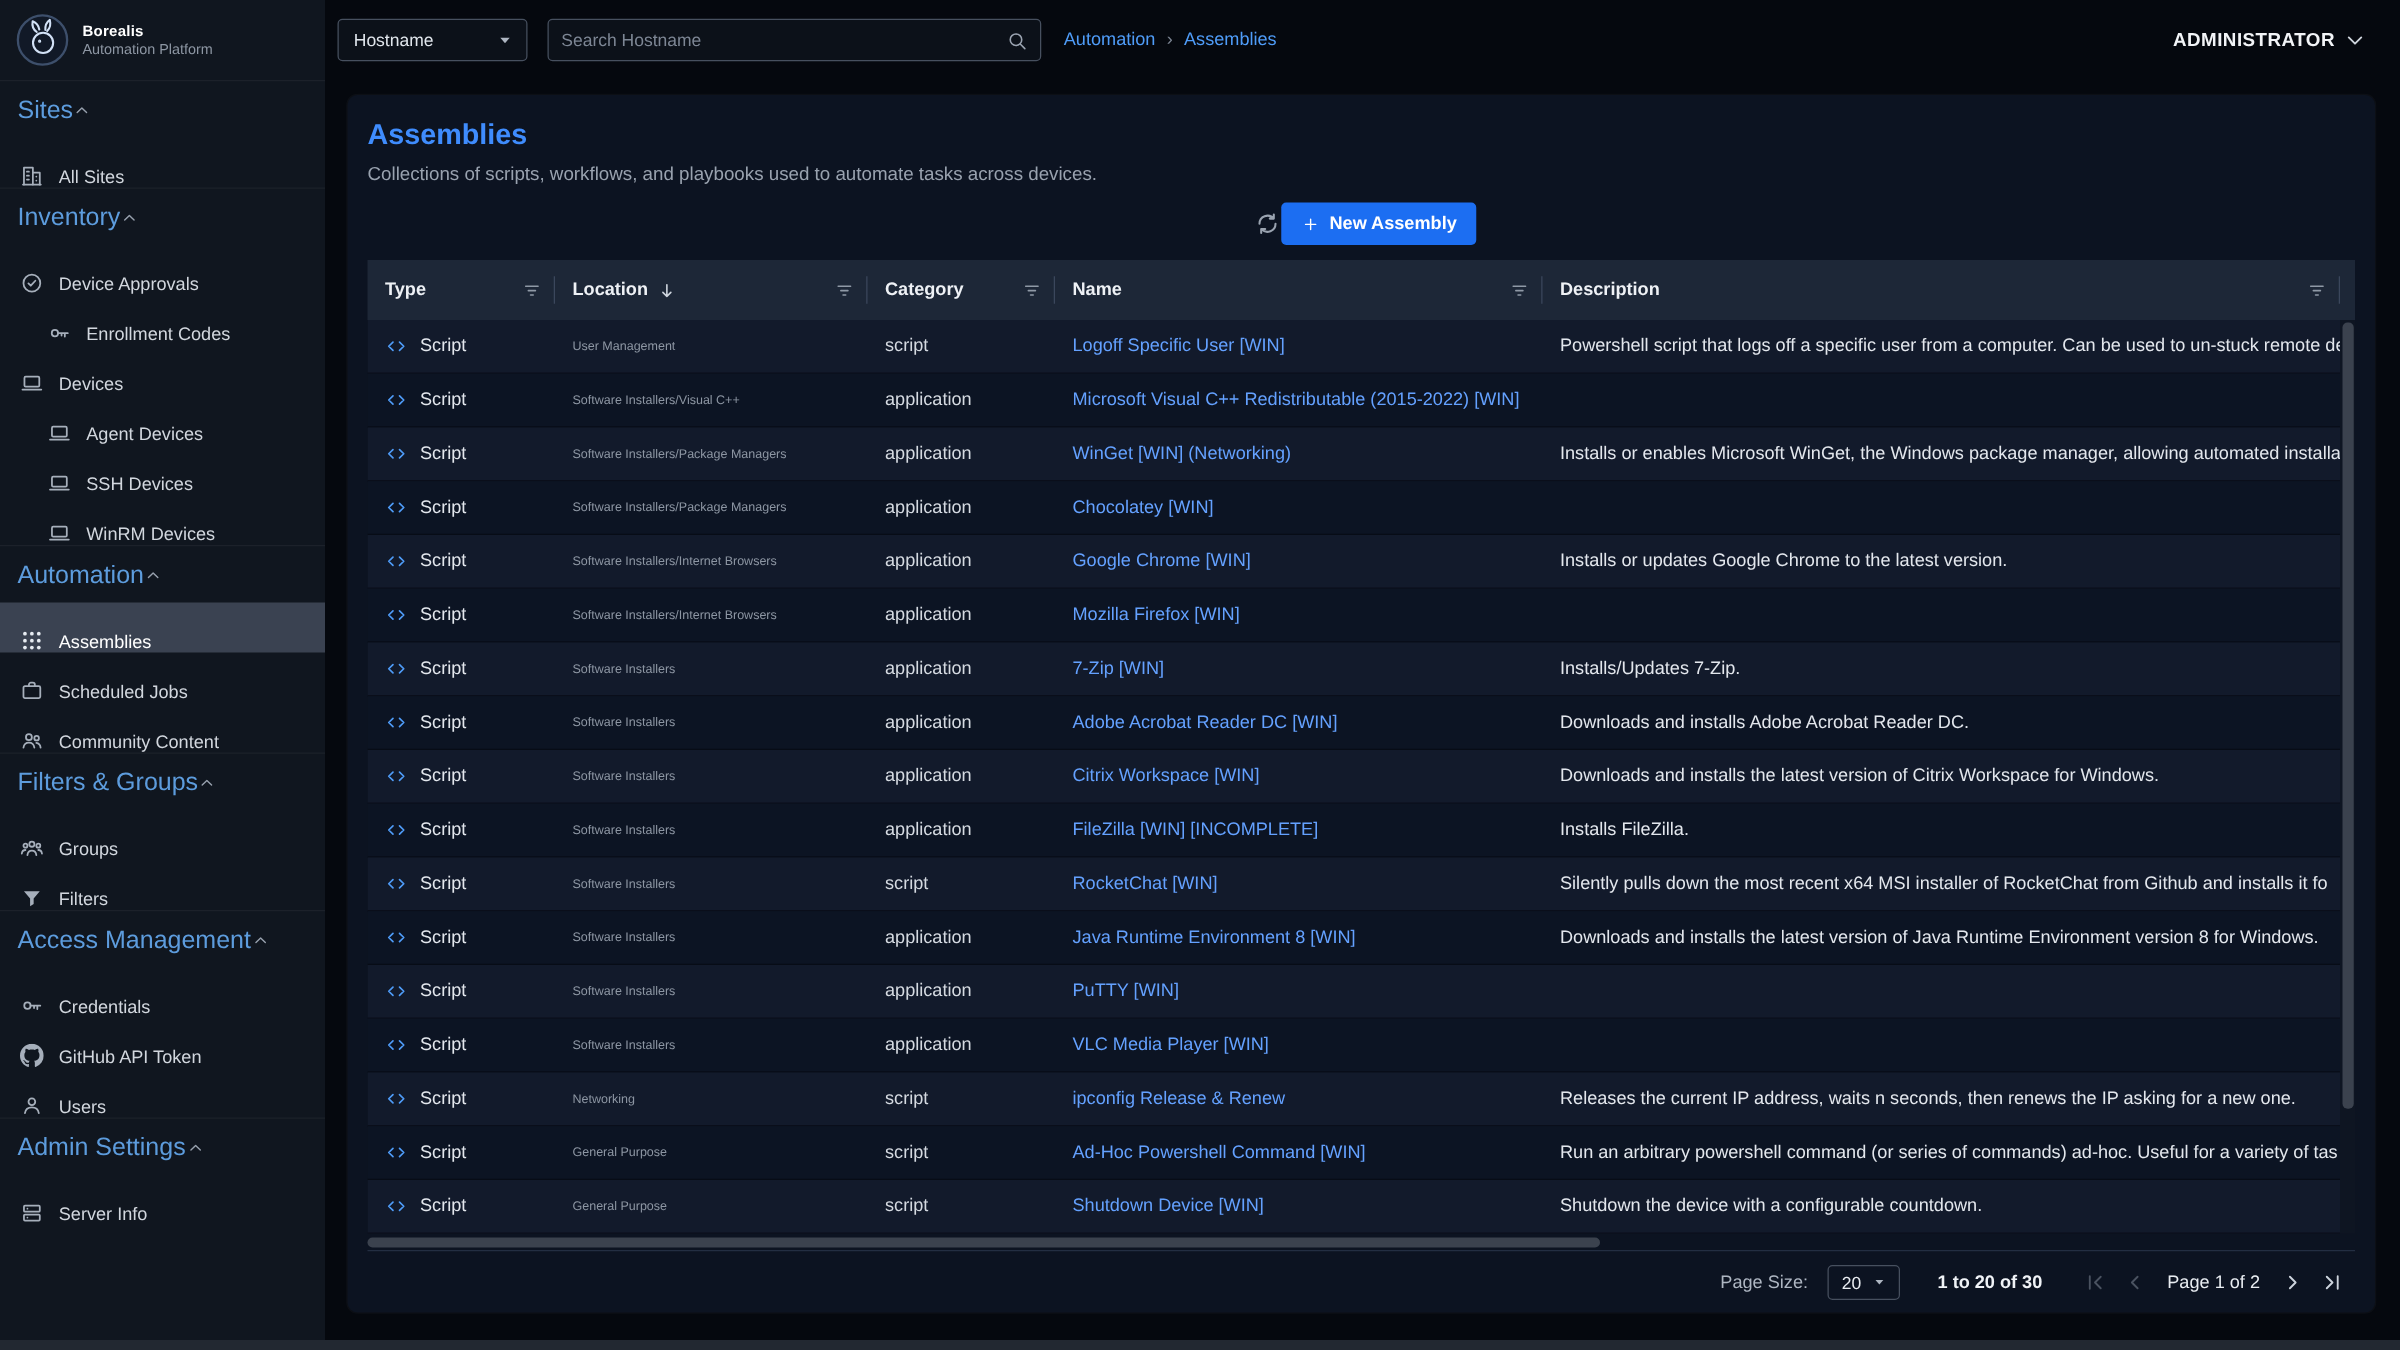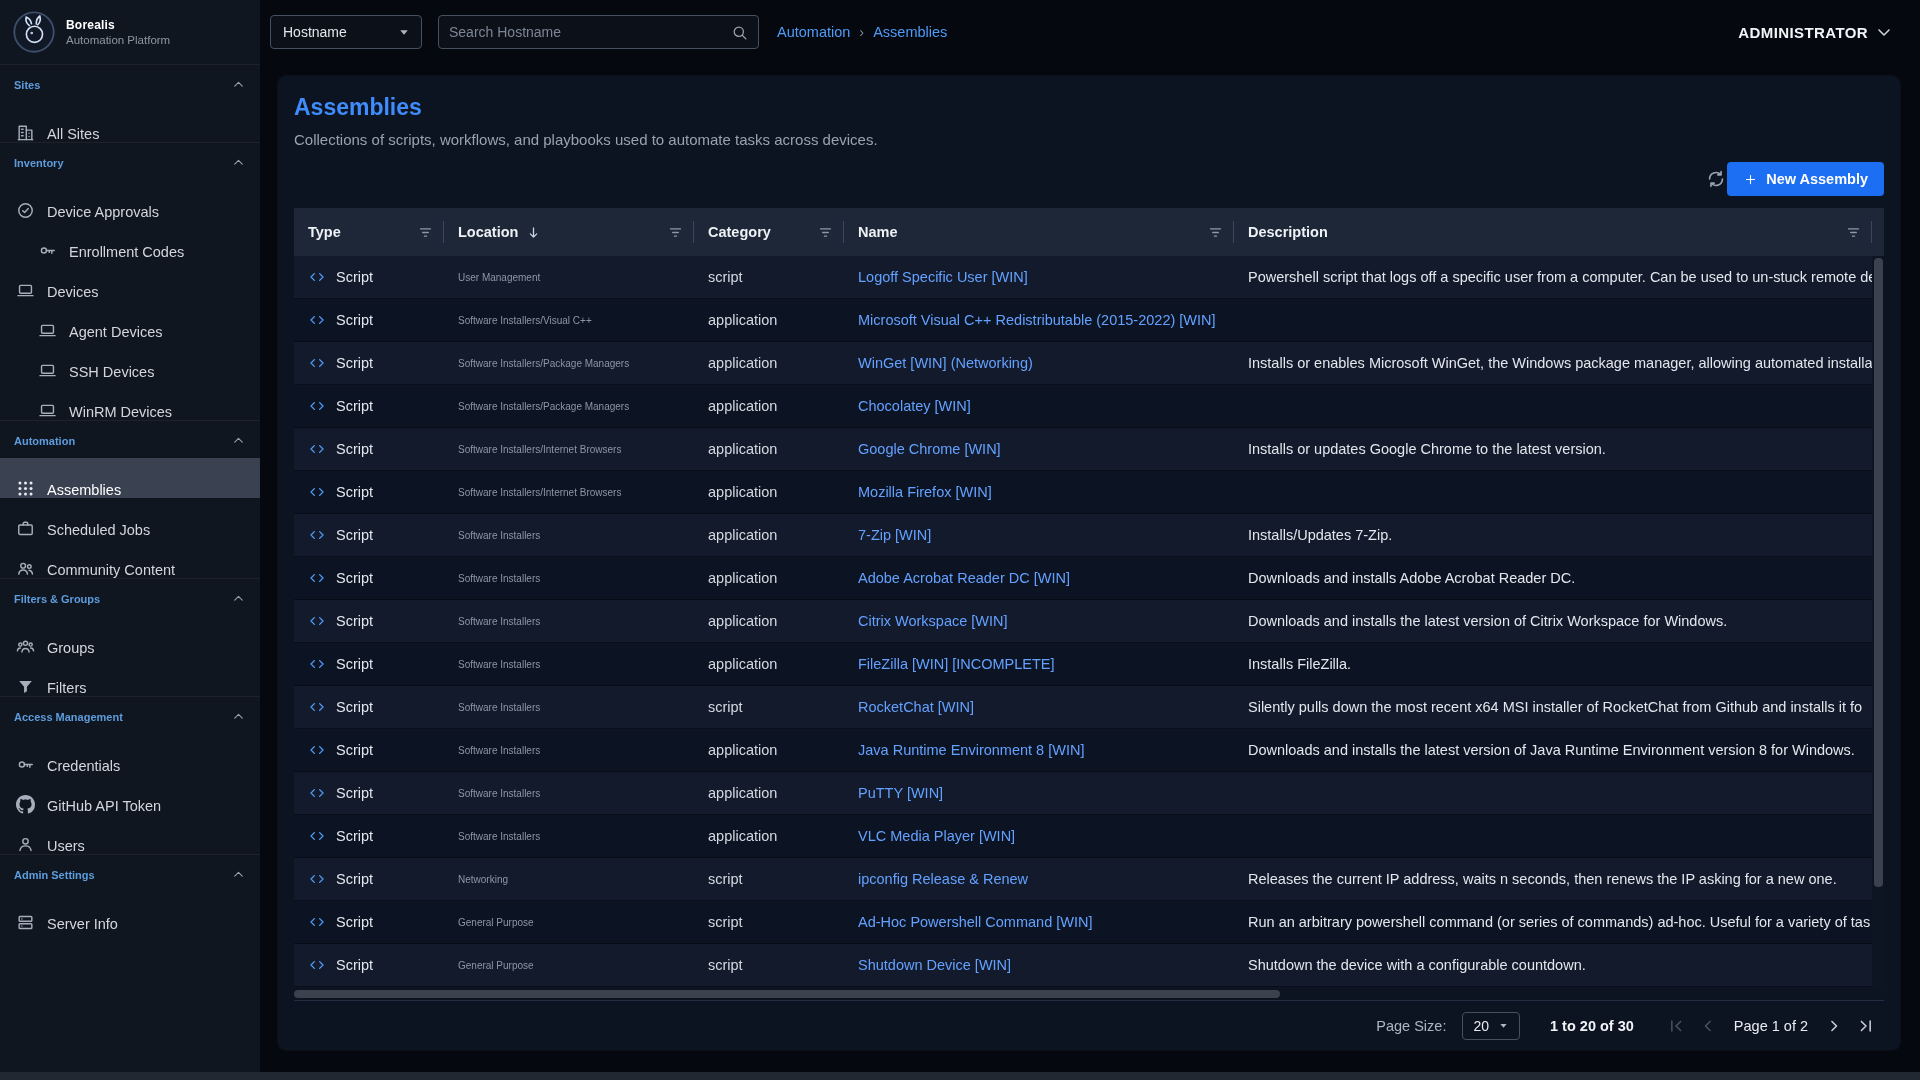--- a/index.html
+++ b/index.html
@@ -11,55 +11,55 @@
 
   .app{display:flex;width:1920px;height:1072px}
 
   
   .sidebar{width:260px;flex:none;background:#10161f;display:flex;flex-direction:column;overflow:hidden}
   .brand{display:flex;align-items:center;gap:10px;height:64px;padding:0 12px;flex:none}
   .logo{width:44px;height:44px;flex:none}
   .brand-title{font-size:12px;font-weight:700;color:#ffffff;letter-spacing:.2px}
   .brand-sub{font-size:11.5px;color:#8d96a3;margin-top:2px}
   .nav-section{border-top:1px solid rgba(255,255,255,.05)}
-  .nav-section-head{display:flex;align-items:center;justify-content:space-between;
-    padding:12px 14px 10px;color:var(--c-section-title,#5d9cdd);font-size:11px;font-weight:700;cursor:pointer}
+  .nav-section-head{display:flex;align-items:center;justify-content:flex-start;
+    padding:12px 14px 10px;color:var(--c-section-title,#5d9cdd);font-size:20px;font-weight:400;cursor:pointer}
   .nav-section-head .chev{width:15px;height:15px;color:#97a0ad}
   .nav-item{display:flex;align-items:flex-end;gap:12px;height:40px;padding-left:16px;
     font-size:14.5px;color:#d2d7de;cursor:pointer}
   .nav-item.indent{padding-left:38px}
   .nav-item.active{background:#3a4251;color:#ffffff}
   .nav-ic{width:19px;height:19px;color:#a6afbb;flex:none}
   .nav-item.active .nav-ic{color:#e7ecf2}
 
   
   .main{flex:1;display:flex;flex-direction:column;min-width:0}
   .topbar{height:64px;flex:none;display:flex;align-items:center;gap:16px;padding:0 26px 0 10px}
   .hostname-select{width:152px;height:34px;border:1px solid #47505f;border-radius:4px;background:#0c1119;
     display:flex;align-items:center;justify-content:space-between;padding:0 8px 0 12px;font-size:14px;color:#e1e6ec;cursor:pointer}
   .sel-caret{width:18px;height:18px;color:#aeb6c2}
-  .searchbox{width:321px;height:34px;border:1px solid #47505f;border-radius:4px;background:#0c1119;
+  .searchbox{width:395px;height:34px;border:1px solid #47505f;border-radius:4px;background:#0c1119;
     display:flex;align-items:center;padding:0 10px}
   .search-input{flex:1;background:transparent;border:none;outline:none;color:#e1e6ec;font-size:14px;font-family:inherit}
   .search-input::placeholder{color:#7d8694}
   .search-ic{width:17px;height:17px;color:#9aa3b0}
   .breadcrumb{display:flex;align-items:center;gap:9px;font-size:14.5px;margin-left:2px}
   .crumb{color:#4f9cf8;cursor:pointer;text-decoration:none}
   .crumb-sep{color:#7d8694}
   .user-menu{margin-left:auto;display:flex;align-items:center;gap:6px;font-size:15px;font-weight:700;
     letter-spacing:.4px;color:#f2f4f7;cursor:pointer}
   .user-caret{width:20px;height:20px;color:#cfd5dd}
 
   
   .content{flex:1;min-height:0;display:flex;flex-direction:column;padding:12px 20px 22px 18px}
   .card{flex:1;min-height:0;background:#0c1321;border-radius:8px;display:flex;flex-direction:column;
     padding:16px 16px 0;box-shadow:0 0 0 1px rgba(255,255,255,.03)}
   .page-title{color:var(--c-accent,#3f8cfd);font-size:23px;font-weight:600;margin:2px 0 10px;flex:none}
   .page-sub{color:#99a2af;font-size:15px;margin:0 0 14px;flex:none}
-  .actions-row{display:flex;align-items:center;justify-content:flex-end;margin-bottom:12px;flex:none}
+  .actions-row{display:flex;align-items:center;justify-content:center;margin-bottom:12px;flex:none}
   .refresh-btn{width:22px;height:22px;color:#9aa3b0;margin-left:6px}
   .refresh-btn svg{width:22px;height:22px}
   .new-btn{display:flex;align-items:center;gap:8px;background:var(--c-button,#1c6ef2);color:#fff;
     font-size:14.5px;font-weight:700;padding:9px 16px;border-radius:4px}
   .new-btn .plus{width:15px;height:15px}
 
   
   .table-zone{flex:1;min-height:0;display:flex}
   .table-main{flex:1;min-width:0;display:flex;flex-direction:column}
   .thead{display:flex;height:48px;flex:none;background:#1d2737}

